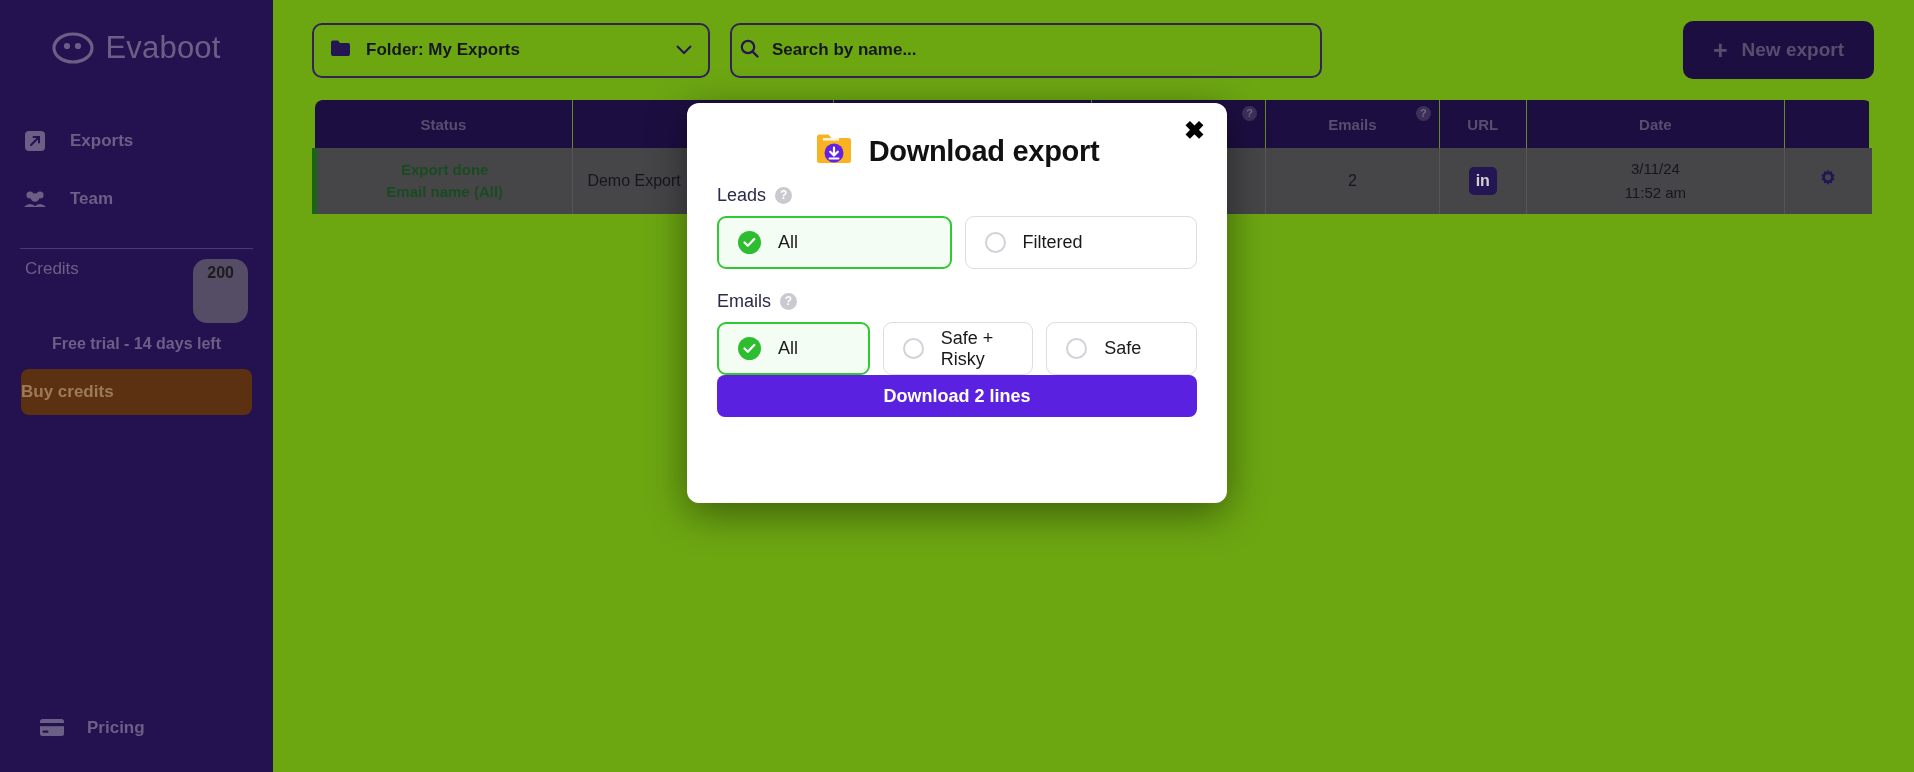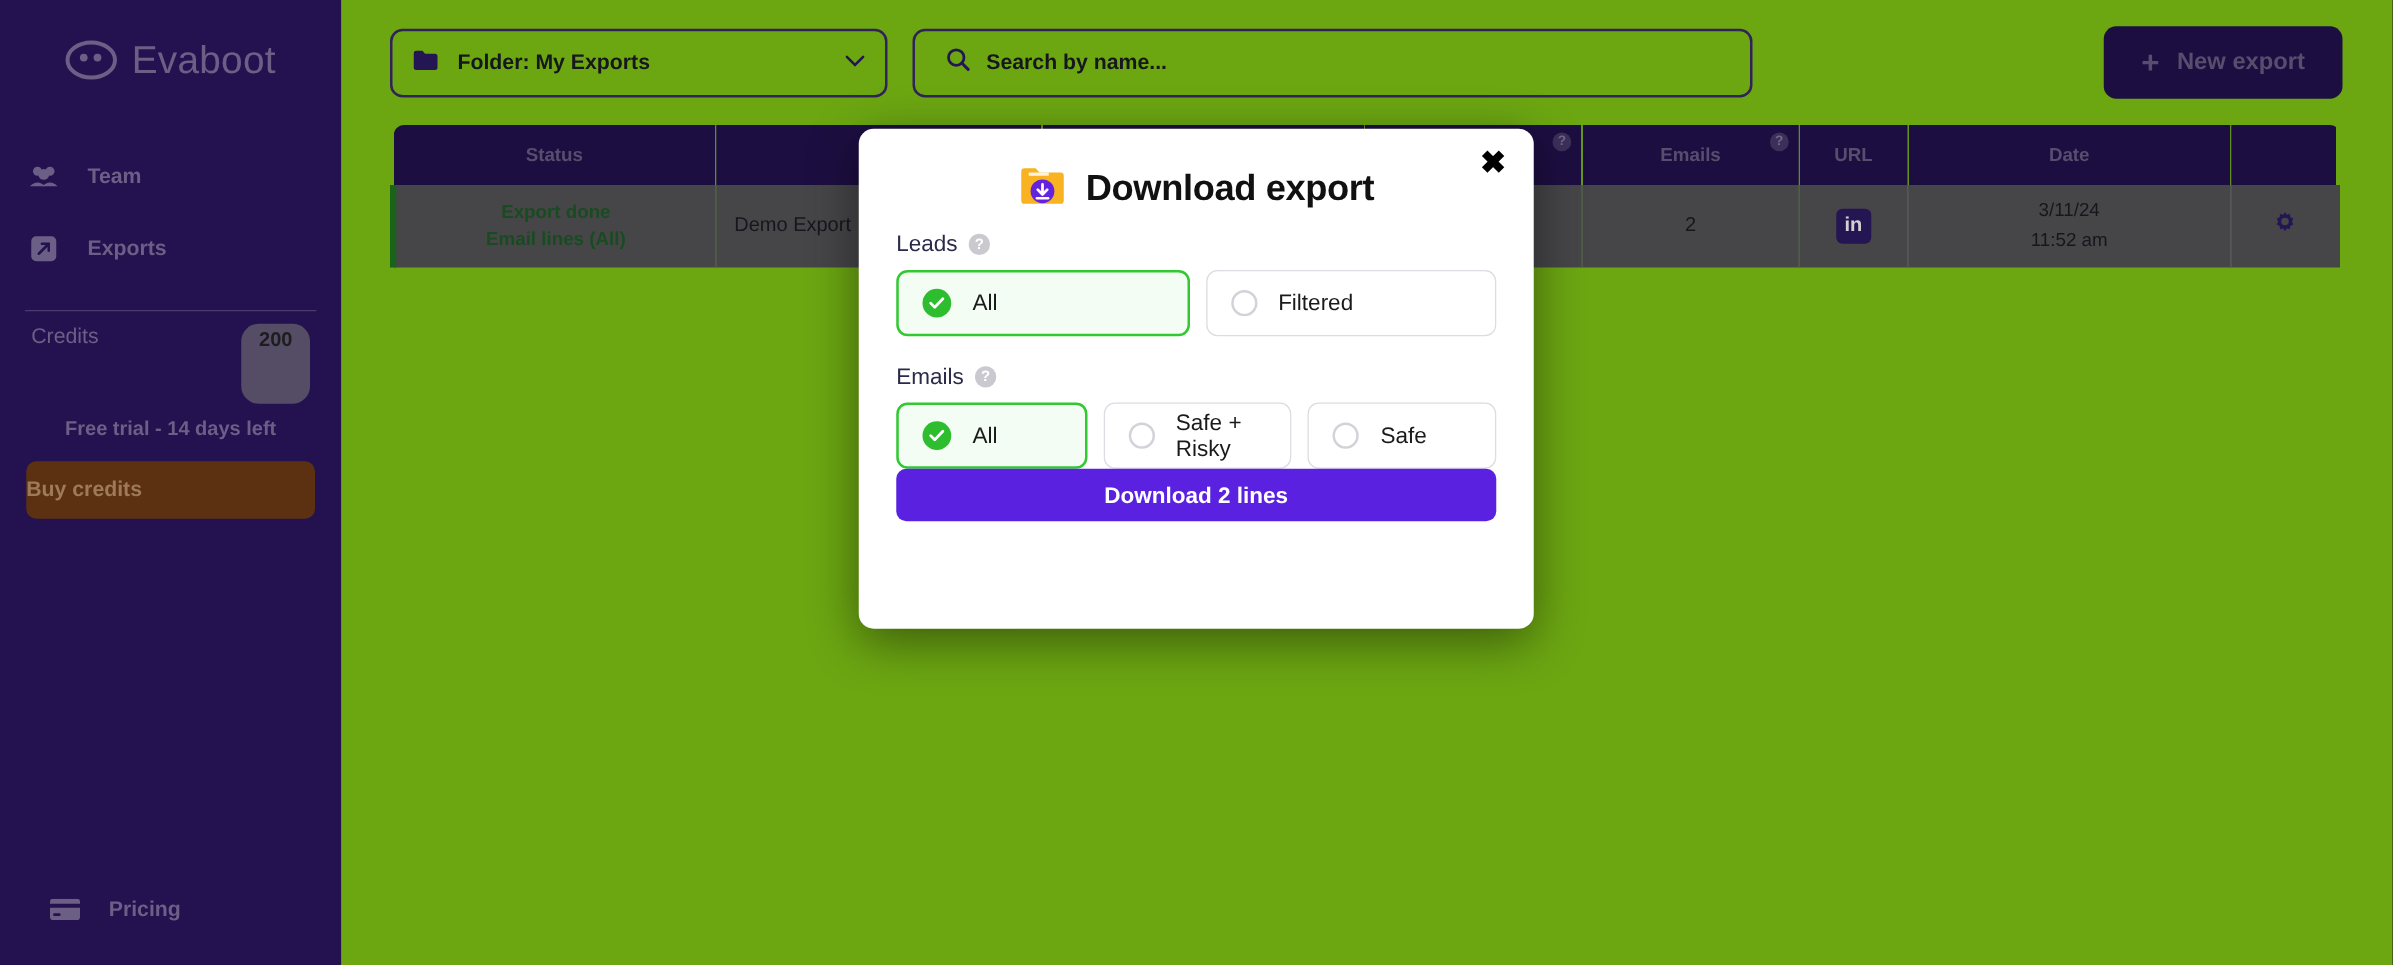--- a/index.html
+++ b/index.html
@@ -104,25 +104,25 @@
     border: 2px solid #3d2a70;
     border-radius: 10px;
     display: flex; align-items: center;
     padding: 0 16px;
     gap: 14px;
     cursor: pointer;
     background: transparent;
   }
   .folder-label { font-size: 17px; font-weight: 700; color: #1b1b25; flex: 1; }
   .search-box {
-    width: 672px; height: 55px;
+    width: 592px; height: 55px;
     border: 2px solid #3d2a70;
     border-radius: 10px;
     display: flex; align-items: center;
-    padding: 0 25px; gap: 13px;
+    padding: 0 8px; gap: 13px;
     background: transparent;
   }
   .search-input {
     border: none; background: transparent; outline: none;
     font-size: 17px; font-weight: 700; color: #1b1b25;
     flex: 1;
     font-family: "Liberation Sans", sans-serif;
   }
   .search-input::placeholder { color: #1b1b25; opacity: 1; }
   .new-export-btn {
@@ -288,38 +288,38 @@
           <circle cx="15" cy="15" r="3.1" fill="#6b5f86"></circle>
           <circle cx="26" cy="15" r="3.1" fill="#6b5f86"></circle>
         </svg>
       </span>
       <span class="brand-name">Evaboot</span>
     </div>
 
     <nav class="nav">
       <div class="nav-item">
         <span class="nav-icon">
+          <svg width="22" height="22" viewBox="0 0 22 22">
+            <rect x="1" y="1" width="20" height="20" rx="4" fill="#6b5f86"></rect>
+            <path d="M7 15 L15 7 M9.5 7 H15 V12.5" stroke="#241250" stroke-width="2" fill="none" stroke-linecap="round"></path>
+          </svg>
+        </span>
+        <span class="nav-label">Exports</span>
+      </div>
+      <div class="nav-item">
+        <span class="nav-icon">
           <svg width="24" height="20" viewBox="0 0 24 20">
             <circle cx="7" cy="6" r="3.6" fill="#6b5f86"></circle>
             <circle cx="17" cy="6" r="3.6" fill="#6b5f86"></circle>
             <circle cx="12" cy="8.5" r="4.3" fill="#6b5f86"></circle>
             <path d="M1 18 q6 -6 12 0 z" fill="#6b5f86"></path>
             <path d="M11 18 q6 -6 12 0 z" fill="#6b5f86"></path>
           </svg>
         </span>
         <span class="nav-label">Team</span>
-      </div>
-      <div class="nav-item">
-        <span class="nav-icon">
-          <svg width="22" height="22" viewBox="0 0 22 22">
-            <rect x="1" y="1" width="20" height="20" rx="4" fill="#6b5f86"></rect>
-            <path d="M7 15 L15 7 M9.5 7 H15 V12.5" stroke="#241250" stroke-width="2" fill="none" stroke-linecap="round"></path>
-          </svg>
-        </span>
-        <span class="nav-label">Exports</span>
       </div>
     </nav>
 
     <div class="divider"></div>
 
     <div class="credits-row">
       <span class="credits-label">Credits</span>
       <span class="credits-badge">200</span>
     </div>
 
@@ -410,21 +410,21 @@
             <th>
               <span>Date</span>
             </th>
             <th></th>
           </tr>
         </thead>
         <tbody>
           <tr>
             <td class="status-cell">
               <div>Export done</div>
-              <div>Email lines (All)</div>
+              <div>Email name (All)</div>
             </td>
             <td class="name-cell">Demo Export</td>
             <td>2</td>
             <td>2</td>
             <td>2</td>
             <td>
               <span class="li-badge">in</span>
             </td>
             <td class="date-cell">
               <div>3/11/24</div>

